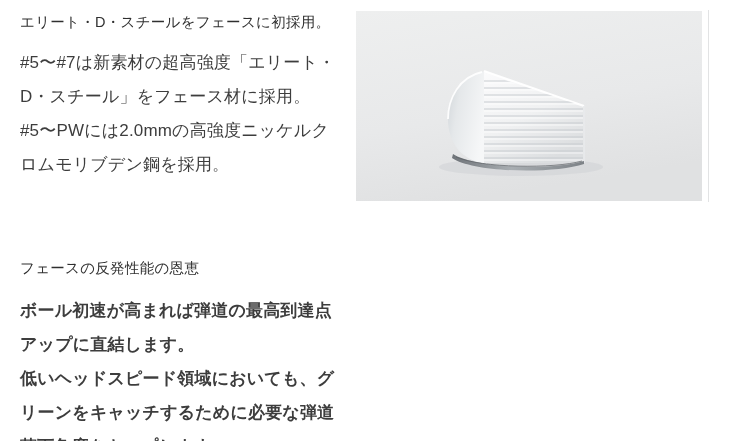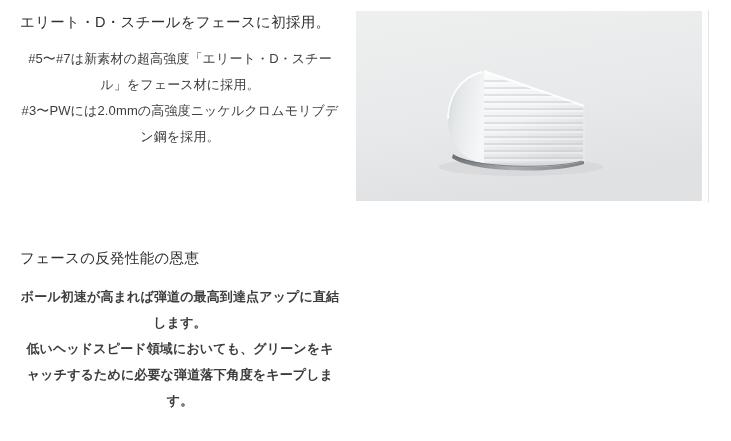--- a/index.html
+++ b/index.html
@@ -14,45 +14,44 @@
     overflow: hidden;
     font-family: "Liberation Sans", "DejaVu Sans", sans-serif;
     color: #3a3a3a;
   }
 
   .page { position: absolute; inset: 0; }
 
   
   .section { position: absolute; left: 0; width: 692px; }
   .sec-1 { top: 0; height: 222px; }
-  .sec-2 { top: 226px; height: 205px; }
+  .sec-2 { top: 236px; height: 205px; }
 
   .text-col {
     position: absolute;
     left: 20px;
     width: 320px;
     top: 0;
   }
 
   .heading {
     font-size: 14.5px;
     font-weight: 400;
     color: #2f2f2f;
     letter-spacing: 0.02em;
     line-height: 1.4;
     margin: 0;
     white-space: nowrap;
   }
 
   .body-copy {
-    font-size: 13px;
+    font-size: 17px;
     line-height: 2.0;
     color: #3d3d3d;
     letter-spacing: 0.01em;
-    text-align: center;
   }
   .body-copy p { margin: 0; }
 
   .sec-1 .heading { margin-top: 12px; }
   .sec-1 .body-copy { margin-top: 14px; }
 
   .sec-2 .heading { margin-top: 22px; }
   .sec-2 .body-copy { margin-top: 16px; font-weight: bold; }
 
   
@@ -85,21 +84,21 @@
 <body>
 
 <div class="page">
 
   <div class="section sec-1">
 
     <div class="text-col">
       <h2 class="heading">エリート・D・スチールをフェースに初採用。</h2>
       <div class="body-copy">
         <p>#5〜#7は新素材の超高強度「エリート・D・スチール」をフェース材に採用。</p>
-        <p>#3〜PWには2.0mmの高強度ニッケルクロムモリブデン鋼を採用。</p>
+        <p>#5〜PWには2.0mmの高強度ニッケルクロムモリブデン鋼を採用。</p>
       </div>
     </div>
 
     <div class="media media-photo">
       <svg viewBox="0 0 346 190" preserveAspectRatio="xMidYMid meet" aria-hidden="true">
         <defs>
           <linearGradient id="bgGrad" x1="0" y1="0" x2="0.3" y2="1">
             <stop offset="0%" stop-color="#eeefef"></stop>
             <stop offset="60%" stop-color="#e8e9ea"></stop>
             <stop offset="100%" stop-color="#e0e1e2"></stop>

